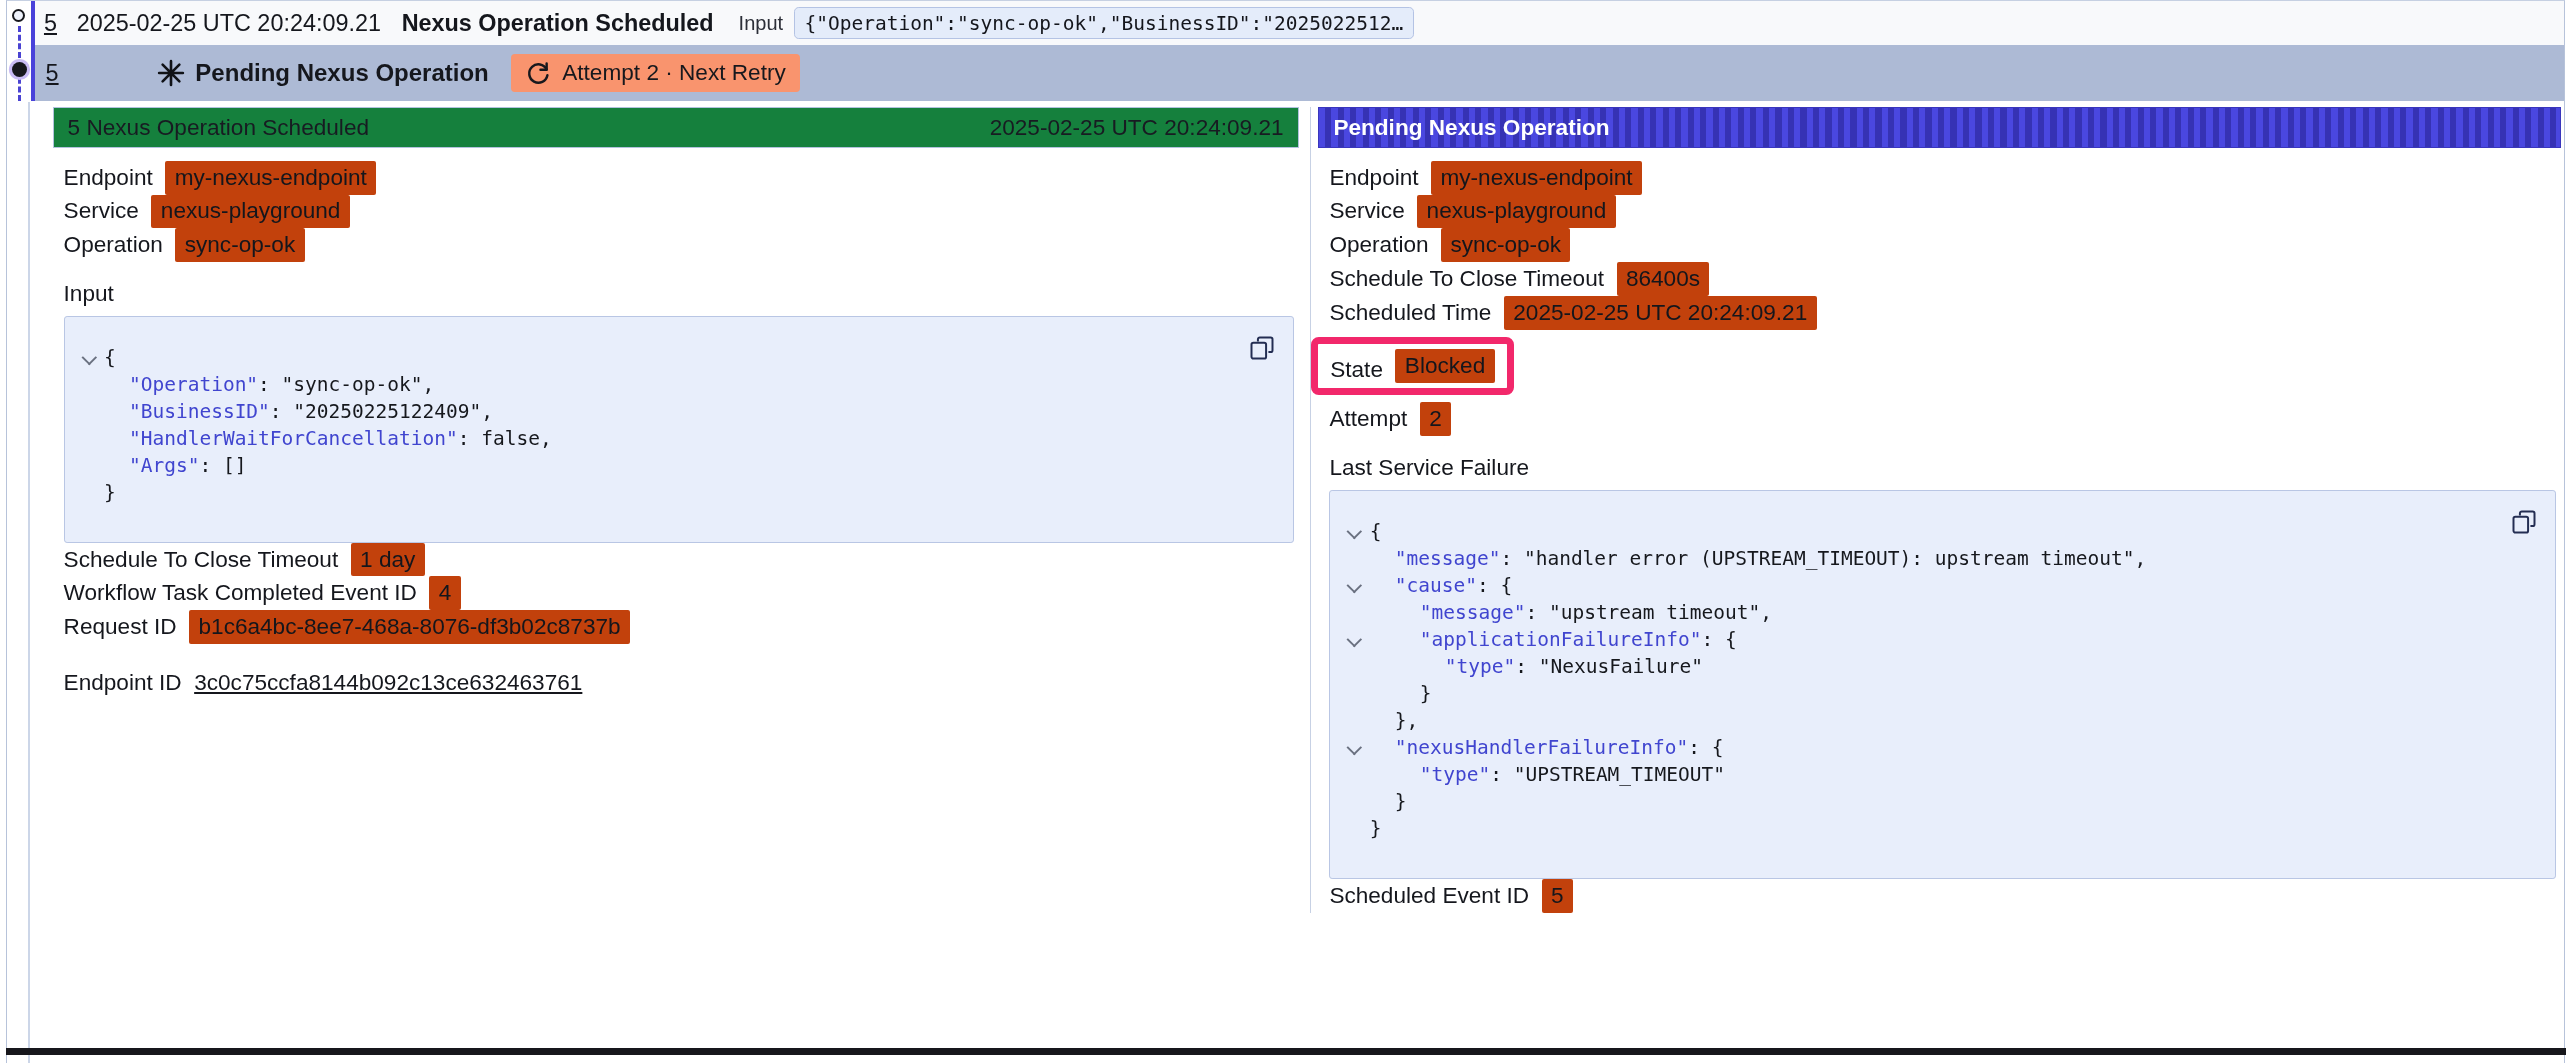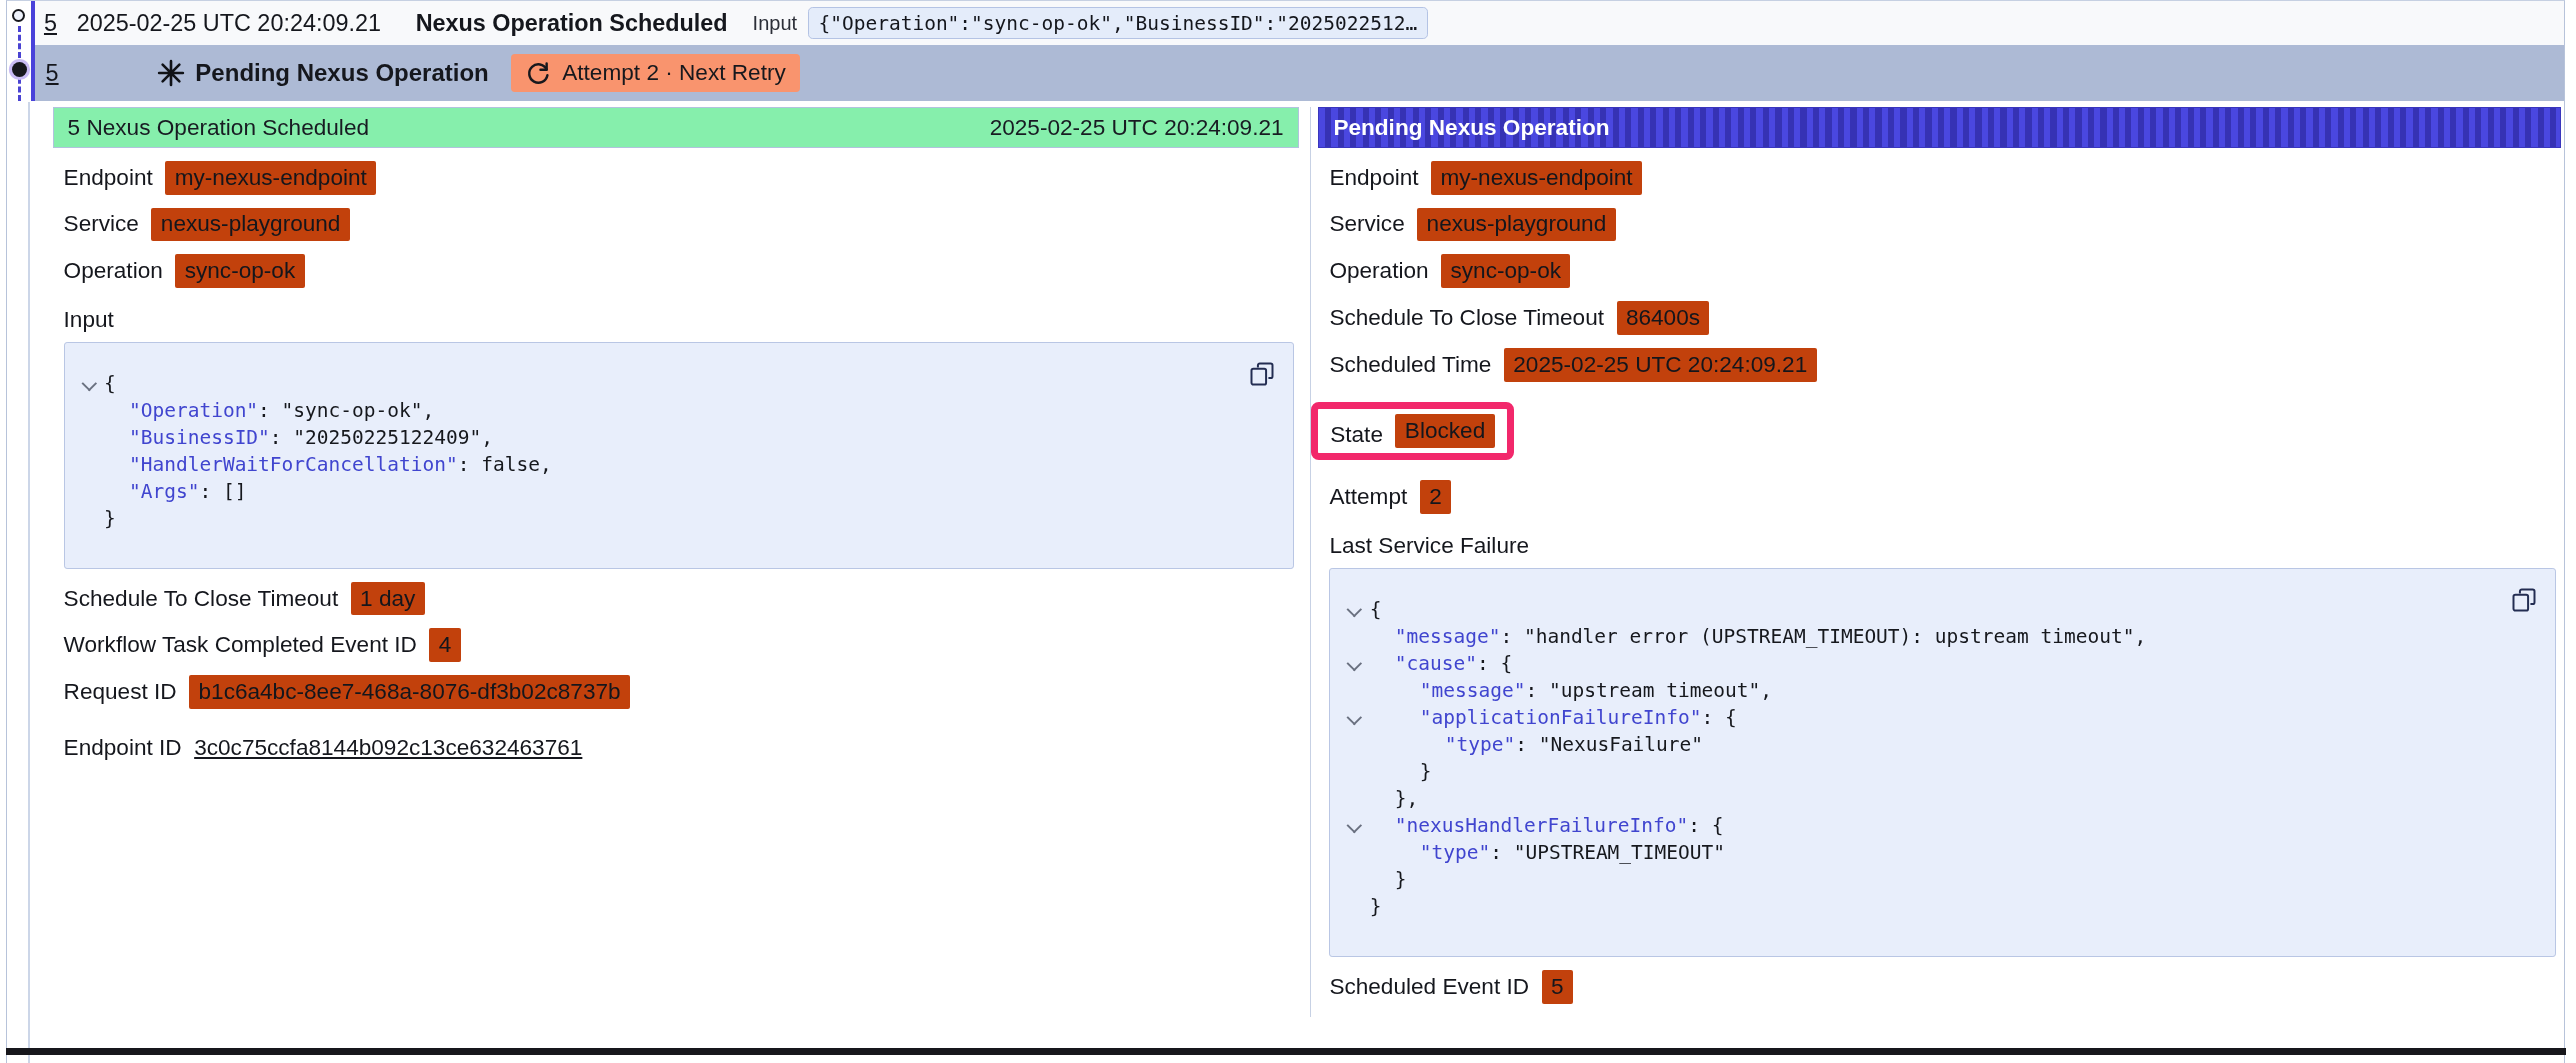--- a/index.html
+++ b/index.html
@@ -21,21 +21,21 @@
     border:2.3px solid #17181d;background:#eef2fb;box-sizing:border-box;}
   .tl-circle-filled{position:absolute;left:4.7px;top:61px;width:15px;height:15px;border-radius:50%;
     background:#17181d;box-shadow:0 0 0 3.1px #c9bcf4;}
   .detail-divider{position:absolute;left:21px;top:100px;bottom:0;width:1.6px;background:#ccd6e8;z-index:1;}
   
   .row{margin-left:23.4px;display:flex;align-items:center;border-left:4.7px solid #4942da;box-sizing:border-box;}
   .row-event{height:44px;background:#f8f9fb;}
   .row-pending{height:56px;background:#adbad5;}
   .evt-id{font-size:23.4px;color:#15171d;text-decoration:underline;margin-left:9.4px;min-width:26.5px;cursor:pointer;}
   .evt-time{font-size:23.4px;margin-left:6.2px;width:312px;}
-  .evt-name{font-size:23.4px;font-weight:700;margin-left:27px;}
+  .evt-name{font-size:23.4px;font-weight:700;margin-left:13px;}
   .evt-input-label{font-size:20px;margin-left:25px;color:#2c2f38;}
   .evt-preview{
     margin-left:11px;font-family:"DejaVu Sans Mono",monospace;font-size:19.5px;color:#14161c;
     background:#e4ecfa;border:1.6px solid #b4c3e4;border-radius:4.7px;padding:3.1px 9.4px;
     max-width:632px;white-space:nowrap;overflow:hidden;cursor:pointer;
   }
   .pend-id{font-size:23.4px;font-weight:500;text-decoration:underline;margin-left:11px;min-width:23.4px;cursor:pointer;}
   .pend-star{margin-left:87px;width:30px;height:30px;display:inline-flex;}
   .pend-title{font-size:24px;font-weight:700;margin-left:9.4px;}
   .retry-badge{
@@ -44,29 +44,29 @@
   }
   .retry-badge svg{width:26.5px;height:26.5px;}
   
   .detail{margin-left:23.4px;display:flex;align-items:flex-start;padding:6.2px 3.1px 0 22px;box-sizing:border-box;}
   .col-left{width:1246px;flex:none;}
   .col-right{flex:1 1 0;border-left:1.6px solid #c7d1e4;margin-left:11px;padding-left:7.8px;min-width:0;}
   .panel-header{
     height:41px;display:flex;align-items:center;justify-content:space-between;
     padding:0 14px;font-size:22.6px;box-sizing:border-box;
   }
-  .panel-header-left{background:#86efac;color:#181b22;border:0.8px solid #b2c2de;}
+  .panel-header-left{background:#15803d;color:#181b22;border:0.8px solid #b2c2de;}
   .ph-title{font-weight:500;}
   .ph-time{font-weight:400;}
   .panel-header-right{
     color:#ffffff;font-weight:600;border:0.8px solid #3a36bd;
     background:repeating-linear-gradient(90deg,#4a47e0 0px,#4a47e0 6.2px,#3632b4 6.2px,#3632b4 12.5px);
   }
   .panel-body{padding:1.6px 4.7px 0 11px;}
-  .field{display:flex;align-items:center;gap:12.5px;margin:13px 0;min-height:33px;}
+  .field{display:flex;align-items:center;gap:12.5px;margin:0 0;min-height:33px;}
   .field:first-child{margin-top:11px;}
   .f-label{font-size:22.6px;color:#15171d;white-space:nowrap;}
   .chip{
     font-size:22.6px;color:#14161c;background:#c2410c;border-radius:2px;padding:3.9px 9.4px;white-space:nowrap;
   }
   .link-val{font-size:22.6px;color:#15171d;text-decoration:underline;cursor:pointer;}
   .section-label{font-size:22.6px;margin:18.7px 0 9.4px;}
   
   .hl-box{
     display:inline-flex;align-items:flex-end;gap:12.5px;background:#ffffff;

